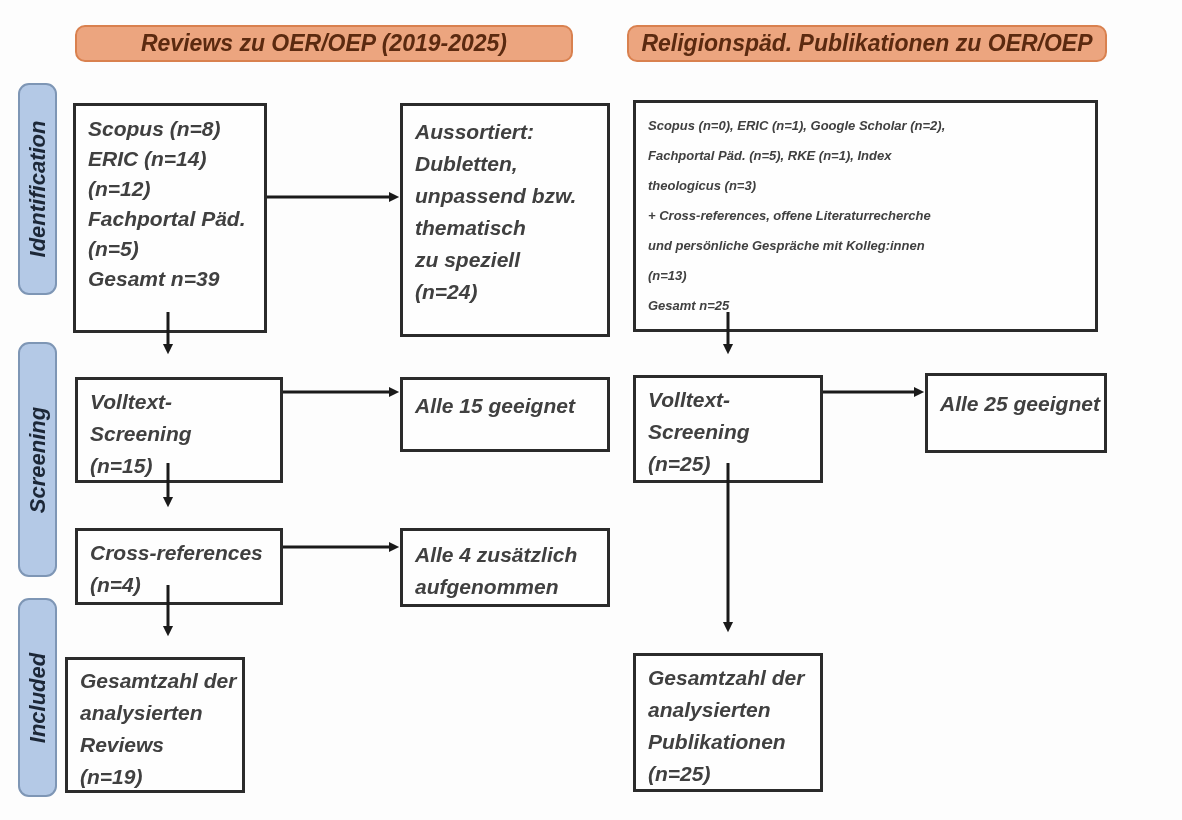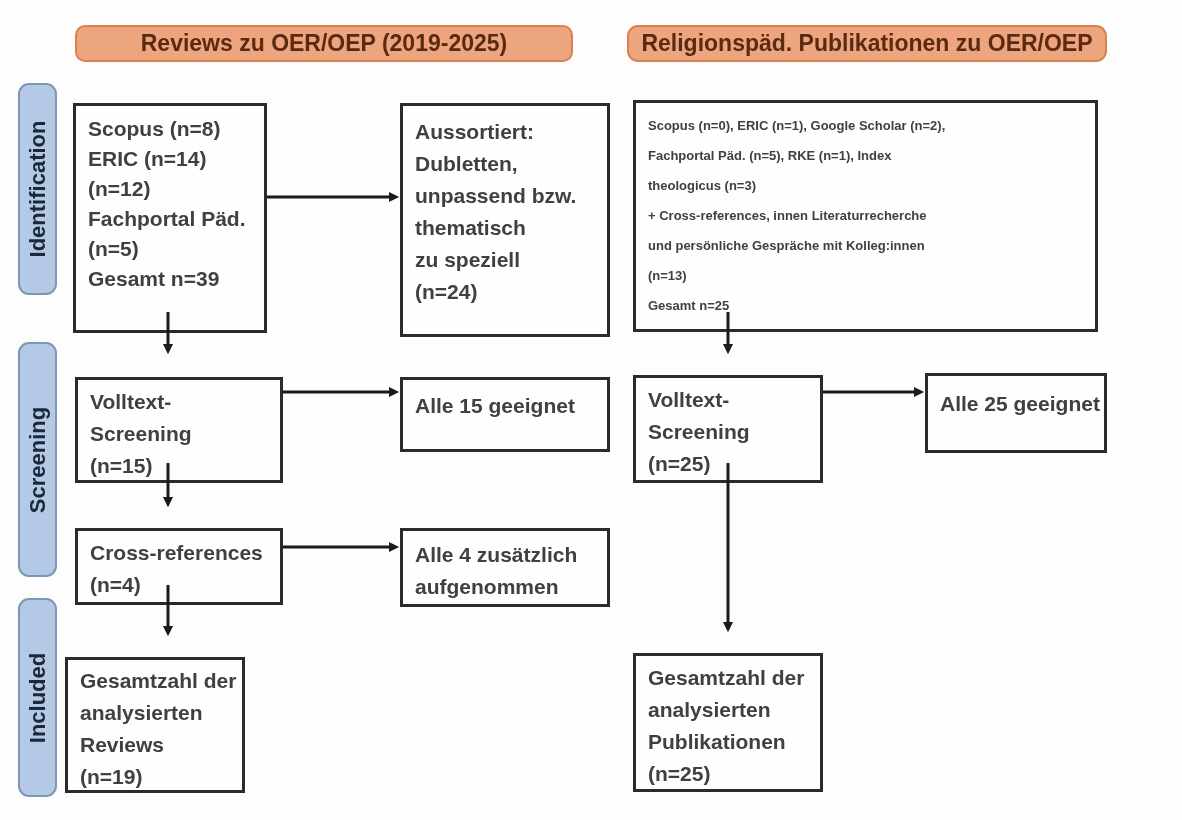--- a/index.html
+++ b/index.html
@@ -2,20 +2,21 @@
 <html><head>
 <meta charset="utf-8">
 <style>
   html,body{margin:0;padding:0;background:#ffffff;}
   .canvas{
     position:relative;
     width:1182px;height:820px;
     background:#fdfdfd;
     font-family:"Liberation Sans",sans-serif;
     overflow:hidden;
+    font-style:italic;
   }
   .hdr{
     position:absolute;
     box-sizing:border-box;
     background:#eca57f;
     border:2px solid #d9814f;
     border-radius:10px;
     color:#5b2a10;
     font-size:23px;font-weight:700;
     display:flex;align-items:center;justify-content:center;
@@ -51,21 +52,21 @@
   .b-rightsrc{left:633px;top:80px;width:465px;height:232px;font-size:13px;line-height:30px;}
   .b-lfull{left:75px;top:357px;width:208px;height:106px;line-height:32px;padding-top:6px;}
   .b-lelig{left:400px;top:357px;width:210px;height:75px;line-height:32px;padding-top:10px;}
   .b-lcross{left:75px;top:508px;width:208px;height:77px;line-height:32px;padding-top:6px;}
   .b-ladd{left:400px;top:508px;width:210px;height:79px;line-height:32px;}
   .b-rfull{left:633px;top:355px;width:190px;height:108px;line-height:32px;padding-top:6px;}
   .b-relig{left:925px;top:353px;width:182px;height:80px;line-height:32px;padding-top:12px;}
   .b-linc{left:65px;top:637px;width:180px;height:136px;line-height:32px;padding-top:5px;}
   .b-rinc{left:633px;top:633px;width:190px;height:139px;line-height:32px;padding-top:6px;}
   .h-left{left:75px;top:25px;width:498px;height:37px;}
-  .h-right{left:627px;top:25px;width:480px;height:37px;border-radius:11px;}
+  .h-right{left:627px;top:25px;width:480px;height:37px;}
   .s-ident{left:18px;top:83px;width:39px;height:212px;}
   .s-screen{left:18px;top:342px;width:39px;height:235px;}
   .s-incl{left:18px;top:598px;width:39px;height:199px;}
   svg.arrows{position:absolute;left:0;top:0;width:1182px;height:820px;pointer-events:none;}
 </style>
 </head>
 <body>
 
 <div class="canvas">
 
@@ -101,21 +102,21 @@
     <div class="bline">unpassend bzw.</div>
     <div class="bline">thematisch</div>
     <div class="bline">zu speziell</div>
     <div class="bline">(n=24)</div>
   </div>
 
   <div class="box b-rightsrc">
     <div class="bline">Scopus (n=0), ERIC (n=1), Google Scholar (n=2),</div>
     <div class="bline">Fachportal Päd. (n=5), RKE (n=1), Index</div>
     <div class="bline">theologicus (n=3)</div>
-    <div class="bline">+ Cross-references, innen Literaturrecherche</div>
+    <div class="bline">+ Cross-references, offene Literaturrecherche</div>
     <div class="bline">und persönliche Gespräche mit Kolleg:innen</div>
     <div class="bline">(n=13)</div>
     <div class="bline">Gesamt n=25</div>
   </div>
 
   <div class="box b-lfull">
     <div class="bline">Volltext-</div>
     <div class="bline">Screening</div>
     <div class="bline">(n=15)</div>
   </div>

